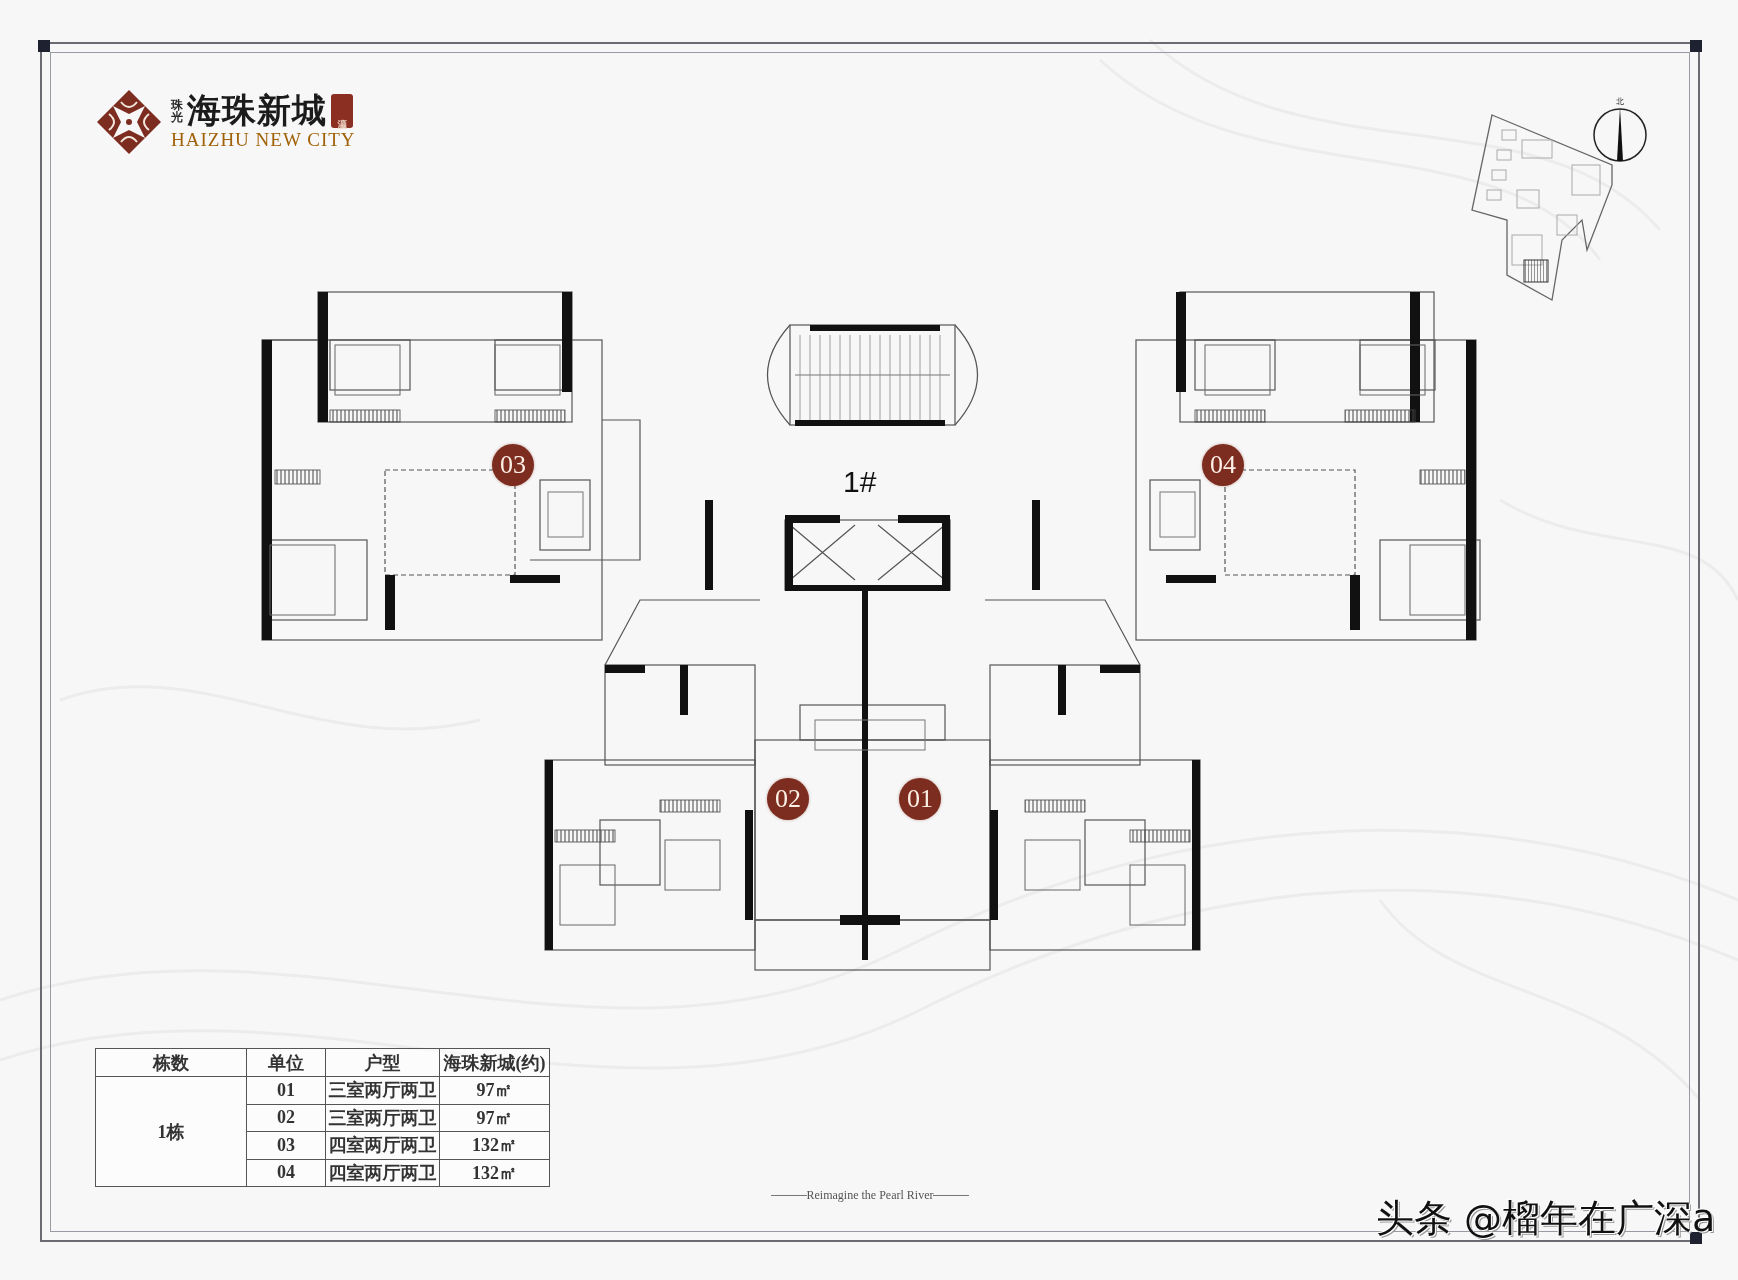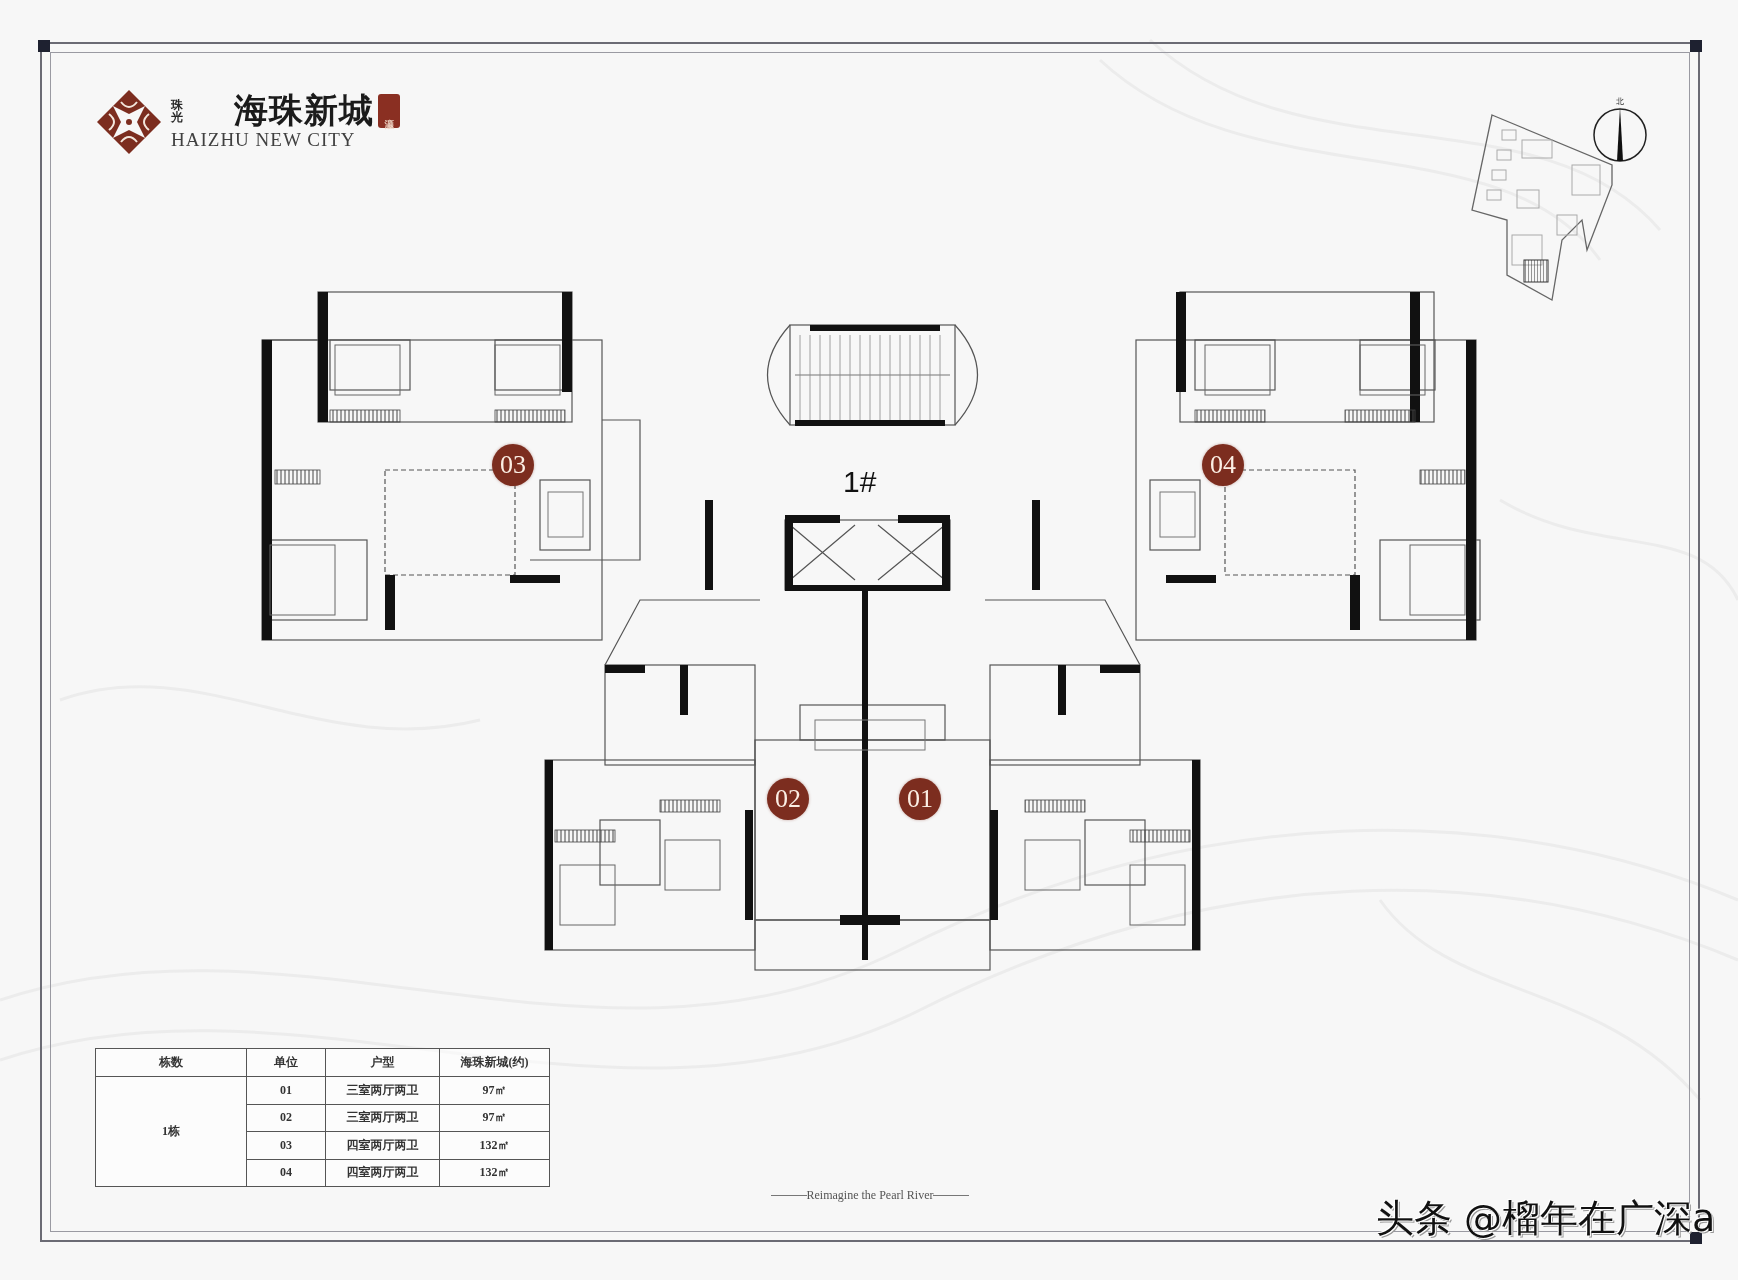--- a/index.html
+++ b/index.html
@@ -6,29 +6,29 @@
   body{width:1738px;height:1280px;position:relative;overflow:hidden;background:#f7f7f7;font-family:"Liberation Serif","DejaVu Serif",serif;}
   .bg-swirl{position:absolute;inset:0;}
   .frame-outer{position:absolute;left:40px;top:42px;width:1660px;height:1200px;border:2px solid #6b6b74;box-sizing:border-box;}
   .frame-inner{position:absolute;left:50px;top:52px;width:1640px;height:1180px;border:1.5px solid #9a9aa2;box-sizing:border-box;}
   .corner{position:absolute;width:12px;height:12px;background:#1e2130;}
   .logo{position:absolute;left:95px;top:88px;display:flex;align-items:center;gap:8px;}
   .logo-mark{width:68px;height:68px;}
   .logo-text{display:flex;flex-direction:column;}
   .logo-cn-row{display:flex;align-items:center;gap:4px;}
   .logo-sub{display:flex;flex-direction:column;font-size:12px;line-height:12px;color:#2a2a2a;font-weight:bold;}
-  .logo-cn{font-size:34px;font-weight:bold;color:#1b1b1b;letter-spacing:1px;line-height:36px;margin-left:47px;}
+  .logo-cn{font-size:34px;font-weight:bold;color:#1b1b1b;letter-spacing:1px;line-height:36px;}
   .logo-seal{width:22px;height:34px;background:#8a2f22;color:#f0d8c8;font-size:10px;display:flex;align-items:center;justify-content:center;writing-mode:vertical-rl;border-radius:3px;}
-  .logo-en{font-size:19px;color:#404040;letter-spacing:1px;font-variant:small-caps;line-height:22px;}
+  .logo-en{font-size:19px;color:#a16207;letter-spacing:1px;font-variant:small-caps;line-height:22px;}
   .compass{position:absolute;left:1592px;top:95px;}
   .siteplan{position:absolute;left:1462px;top:110px;}
   .plan{position:absolute;left:0;top:0;}
   .badge{position:absolute;width:42px;height:42px;border-radius:50%;background:#7c2d1f;color:#fbeee4;font-size:26px;display:flex;align-items:center;justify-content:center;font-family:"Liberation Serif",serif;box-shadow:0 0 3px rgba(124,45,31,.4);}
   .bldg-label{position:absolute;left:843px;top:465px;font-family:"Liberation Sans",sans-serif;font-size:30px;color:#111;}
-  table.units{position:absolute;left:95px;top:1048px;border-collapse:collapse;width:455px;height:139px;font-family:"Liberation Serif","DejaVu Serif",serif;font-size:12px;font-weight:bold;color:#333;background:rgba(255,255,255,.6);}
+  table.units{position:absolute;left:95px;top:1048px;border-collapse:collapse;width:455px;height:139px;font-family:"Liberation Serif","DejaVu Serif",serif;font-size:18px;font-weight:bold;color:#333;background:rgba(255,255,255,.6);}
   table.units th,table.units td{border:1px solid #555;text-align:center;padding:0;}
   table.units th{height:27px;}
   .tagline{position:absolute;left:745px;top:1188px;width:250px;display:flex;align-items:center;justify-content:center;color:#555;font-size:12px;font-family:"Liberation Serif",serif;}
   .tagline .rule{flex:0 0 36px;height:1px;background:#777;}
   .watermark{position:absolute;left:1376px;top:1193px;font-family:"DejaVu Sans",sans-serif;font-size:38px;color:#111;text-shadow:1px 1px 0 #fff,-1px -1px 0 #fff,2px 2px 0 #999;letter-spacing:0px;text-align:right;}
 </style>
 </head>
 <body>
 
 <svg class="bg-swirl" width="1738" height="1280" viewBox="0 0 1738 1280">

